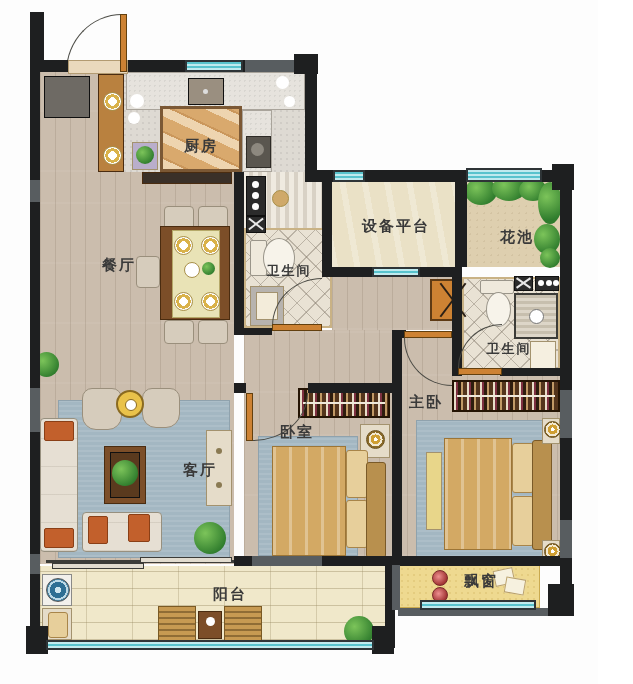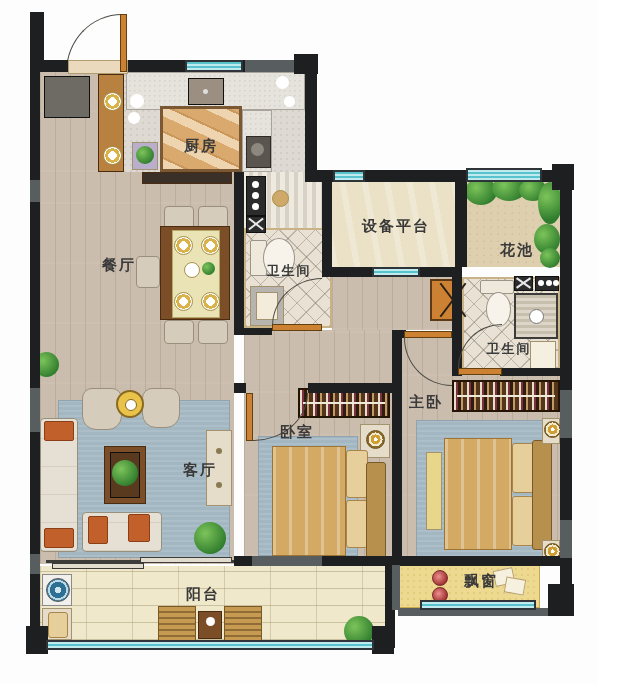--- a/index.html
+++ b/index.html
@@ -284,21 +284,21 @@
   <div class="wall" style="left:552px;top:164px;width:22px;height:26px"></div>
   <div class="wall" style="left:294px;top:54px;width:24px;height:20px"></div>
   <div class="wall" style="left:26px;top:626px;width:22px;height:28px"></div>
   <div class="wall" style="left:372px;top:626px;width:22px;height:28px"></div>
   <div class="win" style="left:46px;top:640px;width:328px;height:10px"></div>
 
   <div class="lbl" style="left:201px;top:146px">厨房</div>
   <div class="lbl" style="left:119px;top:265px">餐厅</div>
   <div class="lbl" style="left:289px;top:271px;font-size:13px">卫生间</div>
   <div class="lbl" style="left:396px;top:226px">设备平台</div>
-  <div class="lbl" style="left:517px;top:250px">花池</div>
+  <div class="lbl" style="left:517px;top:237px">花池</div>
   <div class="lbl" style="left:509px;top:349px;font-size:13px">卫生间</div>
   <div class="lbl" style="left:426px;top:402px">主卧</div>
   <div class="lbl" style="left:297px;top:432px">卧室</div>
   <div class="lbl" style="left:200px;top:470px">客厅</div>
-  <div class="lbl" style="left:203px;top:594px">阳台</div>
+  <div class="lbl" style="left:230px;top:594px">阳台</div>
   <div class="lbl" style="left:481px;top:581px">飘窗</div>
 
 </div>
 
 </body></html>

